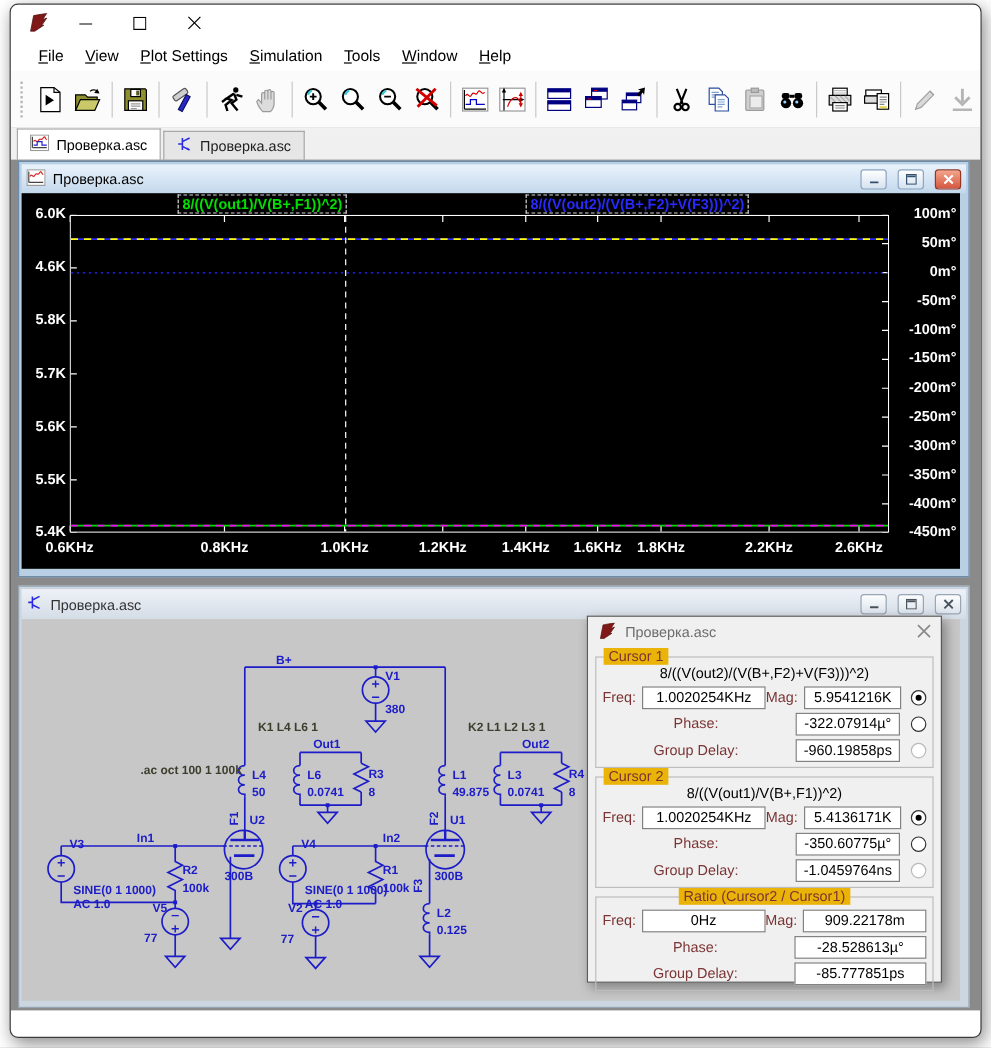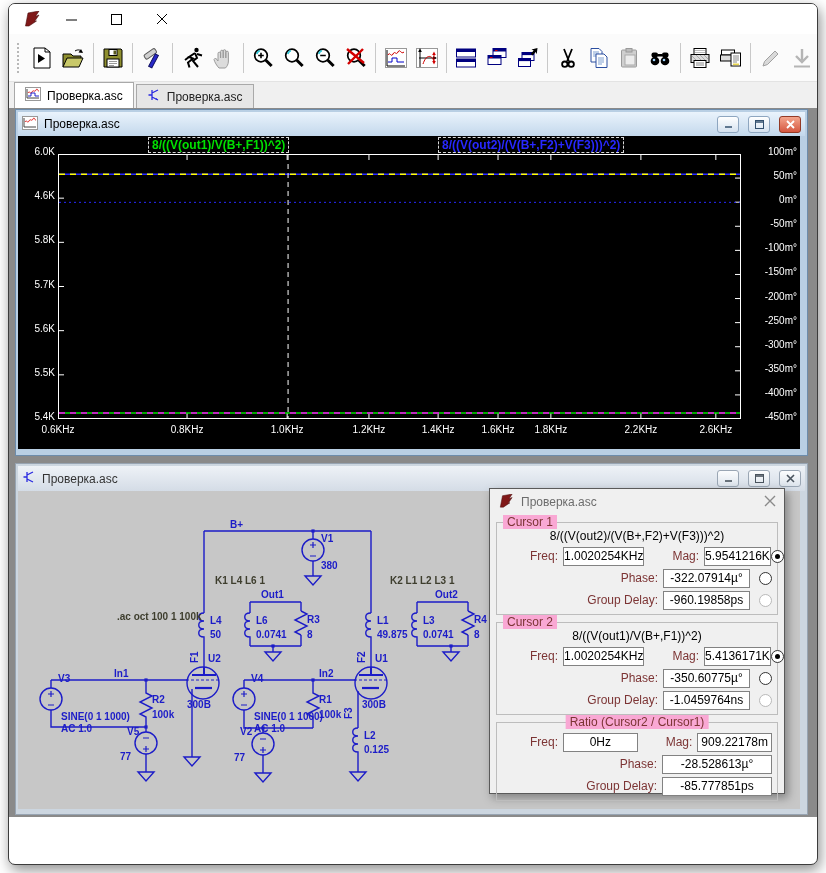--- a/index.html
+++ b/index.html
@@ -45,40 +45,40 @@
   .cbtn { width:22px; height:17px; border:1px solid #8ea6c0; border-radius:3px;
           background:linear-gradient(#ffffff,#d5e2f0); display:flex; align-items:center;
           justify-content:center; margin-left:3px; }
   .cbtn.close-active { background:linear-gradient(#f4a58c,#d55740); border-color:#933a26; }
   .schem-child .cbtn { border-color:#9aa6b4; background:linear-gradient(#fcfdfe,#dde4ec); }
 
   .plot-content { position:relative; width:782px; height:313px; background:#000; overflow:hidden; }
   .trace-label { position:absolute; top:1px; height:16px; line-height:14px; padding:0 3px;
                  border:1px dashed #d8d8d8; font-weight:bold; font-size:12px; background:#000; white-space:nowrap; }
   .tl-0 { left:130px; } .tl-1 { left:420px; }
-  .ylab, .xlab, .yrlab { position:absolute; color:#fff; font-weight:normal; font-size:10px; }
+  .ylab, .xlab, .yrlab { position:absolute; color:#fff; font-weight:bold; font-size:12px; }
   .ylab { left:0; width:37px; text-align:right; }
   .yrlab { left:727px; width:52px; text-align:right; }
   .xlab { width:62px; text-align:center; }
 
   .schem-canvas { position:relative; width:782px; height:318px; background:#c7c7c7; overflow:hidden; }
   #schem-svg text { font-family:"Liberation Sans", sans-serif; font-size:10px; font-weight:bold; }
 
   
   .cursor-dialog { position:absolute; left:480px; top:380px; width:296px; height:306px;
                    background:#f0f0f0; border:1px solid #5a5a5a; box-shadow:3px 4px 9px rgba(0,0,0,.35);
                    font-size:12px; }
   .dlg-title { height:26px; display:flex; align-items:center; gap:7px; padding:0 8px; color:#6c6c6c; }
   .dlg-title .ct-label { color:#6c6c6c; }
   .group { position:relative; border:1px solid #bdbdbd; margin:7px 6px 4px; padding:8px 5px 3px; }
-  .group-legend { position:absolute; top:-8px; left:6px; background:#f9a8d4; padding:0 4px; color:#7c3434; white-space:nowrap; }
+  .group-legend { position:absolute; top:-8px; left:6px; background:#eab308; padding:0 4px; color:#7c3434; white-space:nowrap; }
   .group.ratio .group-legend { left:50%; transform:translateX(-50%); }
   .expr { text-align:center; color:#000; margin:-2px 0 2px; white-space:nowrap; }
   .crow { display:flex; align-items:center; height:22px; }
-  .clabel { color:#7c3434; text-align:right; padding-right:5px; white-space:nowrap;margin-left:28px; }
+  .clabel { color:#7c3434; text-align:center; padding-right:5px; white-space:nowrap; }
   .lab-freq { width:33px; } .lab-flex { flex:1; }
   .vbox { border:1px solid #828282; background:#fff; height:19px; line-height:17px;
           text-align:center; color:#000; white-space:nowrap; }
   .box-freq { width:110px; } .box-val { width:87px; } .box-ratio { width:110px; }
   .radio-slot { width:22px; display:flex; justify-content:flex-end; }
   .radio { width:13px; height:13px; border:1px solid #333; border-radius:50%; background:#fff; }
   .radio.sel::after { content:""; display:block; width:5px; height:5px; margin:3px; background:#000; border-radius:50%; }
   .radio.dis { border-color:#b9b9b9; }
 
   
@@ -106,20 +106,29 @@
           <rect x="0.5" y="0.5" width="10" height="10" fill="none" stroke="#000"></rect>
         </svg>
     </div>
     <div class="wbtn">
       <svg width="12" height="12">
           <path d="M1 1l10 10M11 1L1 11" stroke="#000"></path>
         </svg>
     </div>
   </div>
 
+  <div class="menubar">
+      <span class="menu-item"><u>F</u>ile</span>
+      <span class="menu-item"><u>V</u>iew</span>
+      <span class="menu-item"><u>P</u>lot Settings</span>
+      <span class="menu-item"><u>S</u>imulation</span>
+      <span class="menu-item"><u>T</u>ools</span>
+      <span class="menu-item"><u>W</u>indow</span>
+      <span class="menu-item"><u>H</u>elp</span>
+    </div>
 
   <div class="toolbar">
     <div class="drag-dots"></div>
     <div class="tbtn">
         <svg width="24" height="24" viewBox="0 0 24 24">
           <path d="M4 2h11l5 4v16H4z" fill="#fff" stroke="#000"></path>
           <path d="M15 2v4h5" fill="none" stroke="#000"></path>
           <path d="M8 8v9l7-4.5z" fill="#000"></path>
         </svg>
       </div>

